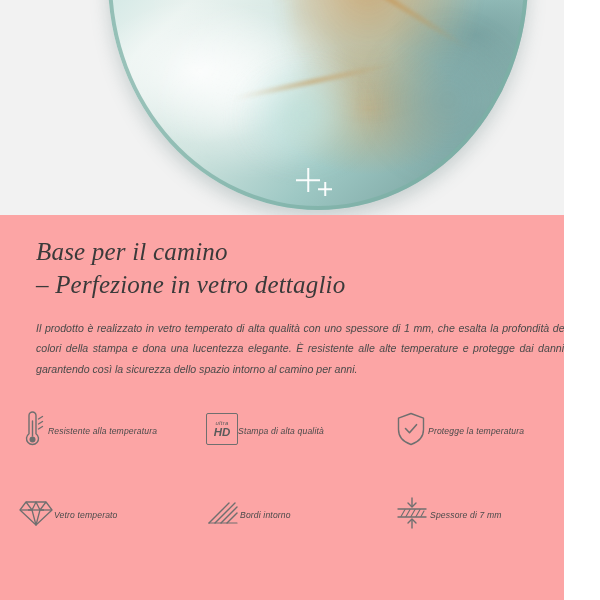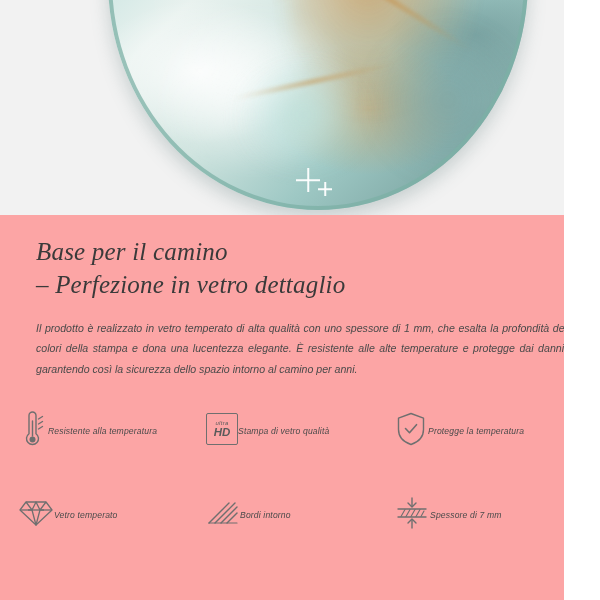--- a/index.html
+++ b/index.html
@@ -235,21 +235,21 @@
       <div class="caption">Resistente alla temperatura</div>
     </div>
 
     <div class="feature">
       <div class="icon-wrap">
         <div class="hd-badge">
           <span class="small">ultra</span>
           <span class="big">HD</span>
         </div>
       </div>
-      <div class="caption">Stampa di vetro qualità</div>
+      <div class="caption">Stampa di alta qualità</div>
     </div>
 
     <div class="feature">
       <div class="icon-wrap">
         <svg width="34" height="38" viewBox="0 0 34 38" fill="none" stroke="#6f6f6f" stroke-width="1.4" stroke-linecap="round" stroke-linejoin="round">
           <path d="M17 3.5 4.5 8.2v11.3c0 7.4 5.3 12.6 12.5 15 7.2-2.4 12.5-7.6 12.5-15V8.2z"></path>
           <path d="M11.5 18.5l4 4.2 7-8" stroke-width="1.6"></path>
         </svg>
       </div>
       <div class="caption">Protegge la temperatura</div>

